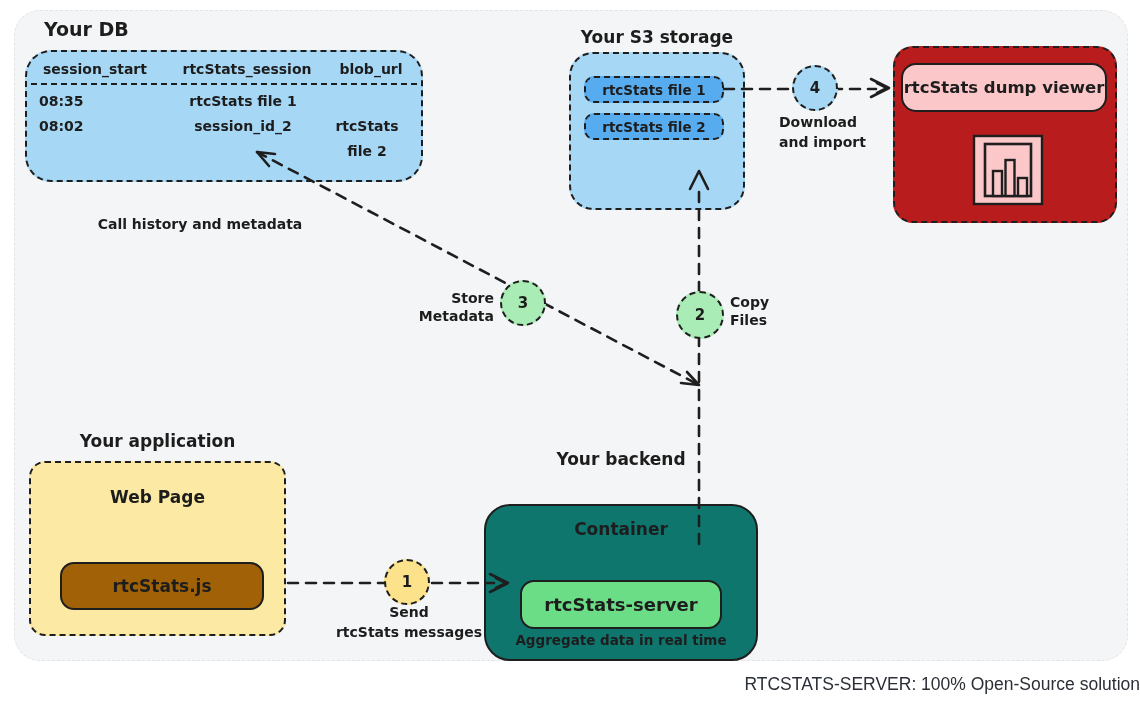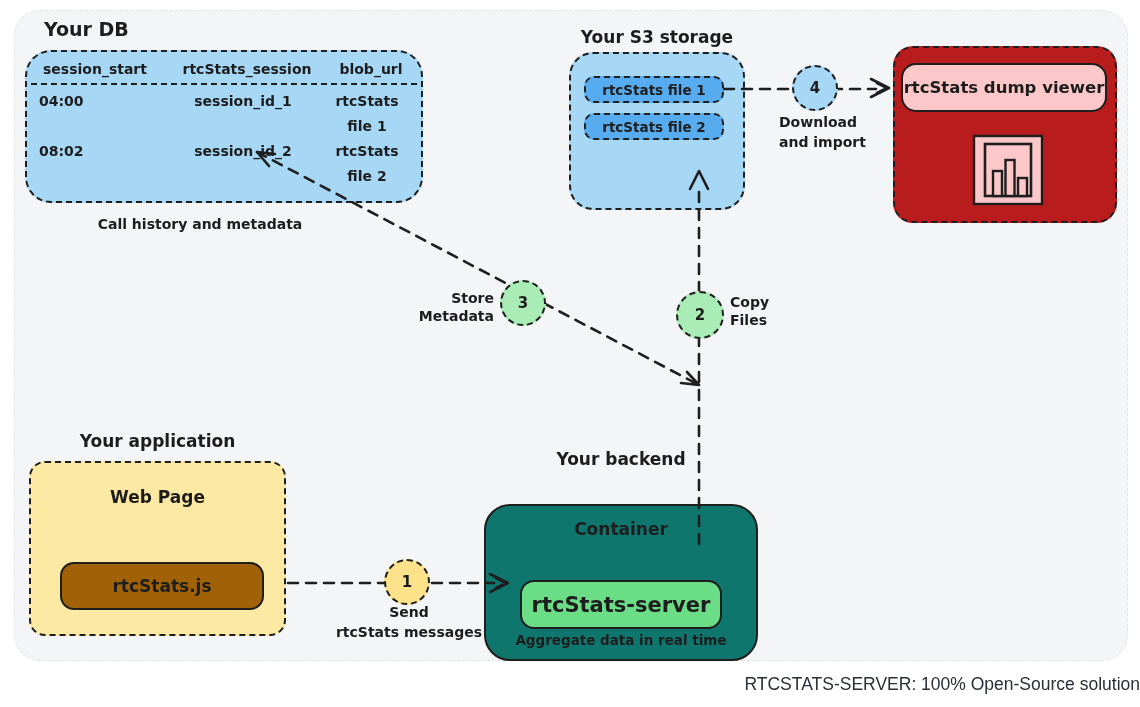--- a/index.html
+++ b/index.html
@@ -8,21 +8,21 @@
   .abs{position:absolute;}
   .hand{font-family:"DejaVu Sans",sans-serif;font-weight:600;color:#1d1d1d;}
   .canvas{position:absolute;inset:0;}
 
   
   .panel{left:14px;top:10px;width:1112px;height:649px;background:#f4f5f6;
          border:1.5px dashed #e2e4e7;border-radius:26px;z-index:0;}
 
   
   .title-db{left:44px;top:18px;font-size:19px;z-index:2;}
-  .db-table{left:25px;top:50px;width:398px;height:153px;background:#a6d8f6;
+  .db-table{left:25px;top:50px;width:398px;height:132px;background:#a6d8f6;
             border:2.5px dashed #1e1e1e;border-radius:26px;z-index:1;box-sizing:border-box;}
   .db-grid{display:grid;grid-template-columns:126px 156px 92px;padding:0 8px 0 12px;}
   .db-grid .cell{font-size:14px;font-weight:600;}
   .db-grid .c1{text-align:left;}
   .db-grid .c2{text-align:center;}
   .db-grid .c3{text-align:center;}
   .db-head{padding-top:9px;padding-bottom:6px;border-bottom:2.5px dashed #1e1e1e;margin:0 4px;}
   .db-row{line-height:25px;}
   .db-rows{padding-top:4px;}
   .db-caption{left:80px;top:216px;width:240px;text-align:center;font-size:14px;z-index:2;}
@@ -55,21 +55,21 @@
              display:flex;align-items:center;justify-content:center;font-size:17px;font-weight:600;}
   .app-caption{position:absolute;left:0;top:147px;width:100%;text-align:center;font-size:13.5px;font-weight:600;}
 
   
   .title-backend{left:484px;top:449px;width:274px;text-align:center;font-size:17px;z-index:2;}
   .backend-box{left:484px;top:504px;width:274px;height:157px;background:#0f766e;
                border:2.5px solid #1e1e1e;border-radius:26px;z-index:1;box-sizing:border-box;}
   .backend-label{position:absolute;left:0;top:13px;width:100%;text-align:center;font-size:17px;font-weight:600;}
   .backend-inner{position:absolute;left:34px;top:74px;width:202px;height:49px;background:#6cdd87;
                  border:2.5px solid #1e1e1e;border-radius:14px;box-sizing:border-box;
-                 display:flex;align-items:center;justify-content:center;font-size:21px;font-weight:600;}
+                 display:flex;align-items:center;justify-content:center;font-size:18px;font-weight:600;}
   .backend-caption{position:absolute;left:0;top:126px;width:100%;text-align:center;font-size:13.5px;font-weight:600;}
 
   
   .lines{position:absolute;left:0;top:0;width:1140px;height:707px;z-index:3;pointer-events:none;}
 
   
   .step{position:absolute;border:2.5px dashed #1e1e1e;border-radius:50%;z-index:4;
         display:flex;align-items:center;justify-content:center;font-size:15px;font-weight:600;box-sizing:border-box;}
   .step.n1{left:384px;top:559px;width:46px;height:46px;background:#fce28b;}
   .step.n2{left:676px;top:291px;width:48px;height:48px;background:#a9ecb5;}
@@ -94,22 +94,21 @@
 
   <div class="abs hand title-db">Your DB</div>
   <div class="abs db-table">
     <div class="db-grid db-head">
       <div class="cell c1">session_start</div>
       <div class="cell c2">rtcStats_session</div>
       <div class="cell c3">blob_url</div>
     </div>
     <div class="db-rows">
       <div class="db-grid db-row">
-        <div class="cell c1">04:00</div>
-        <div class="cell c2">session_id_1</div>
+        <div class="cell c1">08:35</div>
         <div class="cell c3">rtcStats file 1</div>
       </div>
       <div class="db-grid db-row">
         <div class="cell c1">08:02</div>
         <div class="cell c2">session_id_2</div>
         <div class="cell c3">rtcStats file 2</div>
       </div>
     </div>
   </div>
   <div class="abs hand db-caption">Call history and metadata</div>

